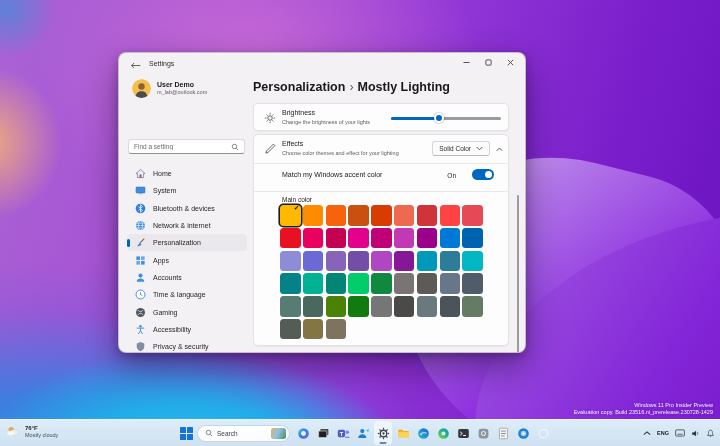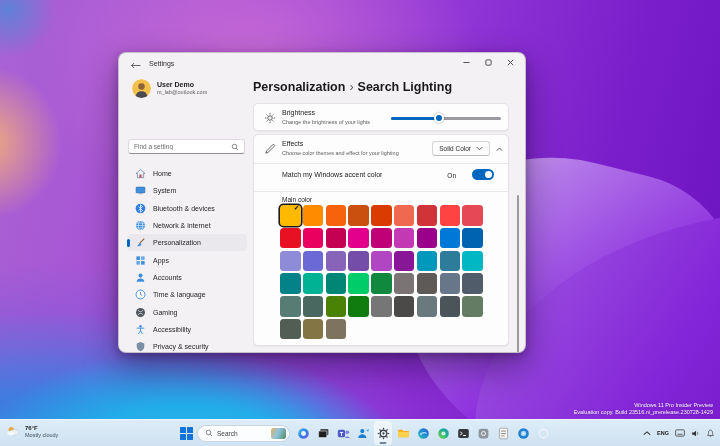--- a/index.html
+++ b/index.html
@@ -280,21 +280,21 @@
                 <path d="M8 1.5 L13.5 3.5 V8 C13.5 11.5 11 13.8 8 14.8 C5 13.8 2.5 11.5 2.5 8 V3.5 Z" fill="#7d8fa3"></path>
               </svg>
             </span>
             <span class="side-label">Privacy &amp; security</span>
           </div>
         </div>
     </div>
 
     <div class="main">
       <div class="breadcrumb">
-        <span>Personalization</span><span class="crumb-sep">›</span><span>Search Lighting</span>
+        <span>Personalization</span><span class="crumb-sep">›</span><span>Mostly Lighting</span>
       </div>
 
       <div class="card" id="card-brightness">
         <svg class="row-icon" viewBox="0 0 16 16">
             <circle cx="8" cy="8" r="3" fill="none" stroke="#444" stroke-width="1.1"></circle>
             <g stroke="#444" stroke-width="1.1">
               <line x1="8" y1="1.2" x2="8" y2="3.2"></line>
               <line x1="8" y1="12.8" x2="8" y2="14.8"></line>
               <line x1="1.2" y1="8" x2="3.2" y2="8"></line>
               <line x1="12.8" y1="8" x2="14.8" y2="8"></line>

